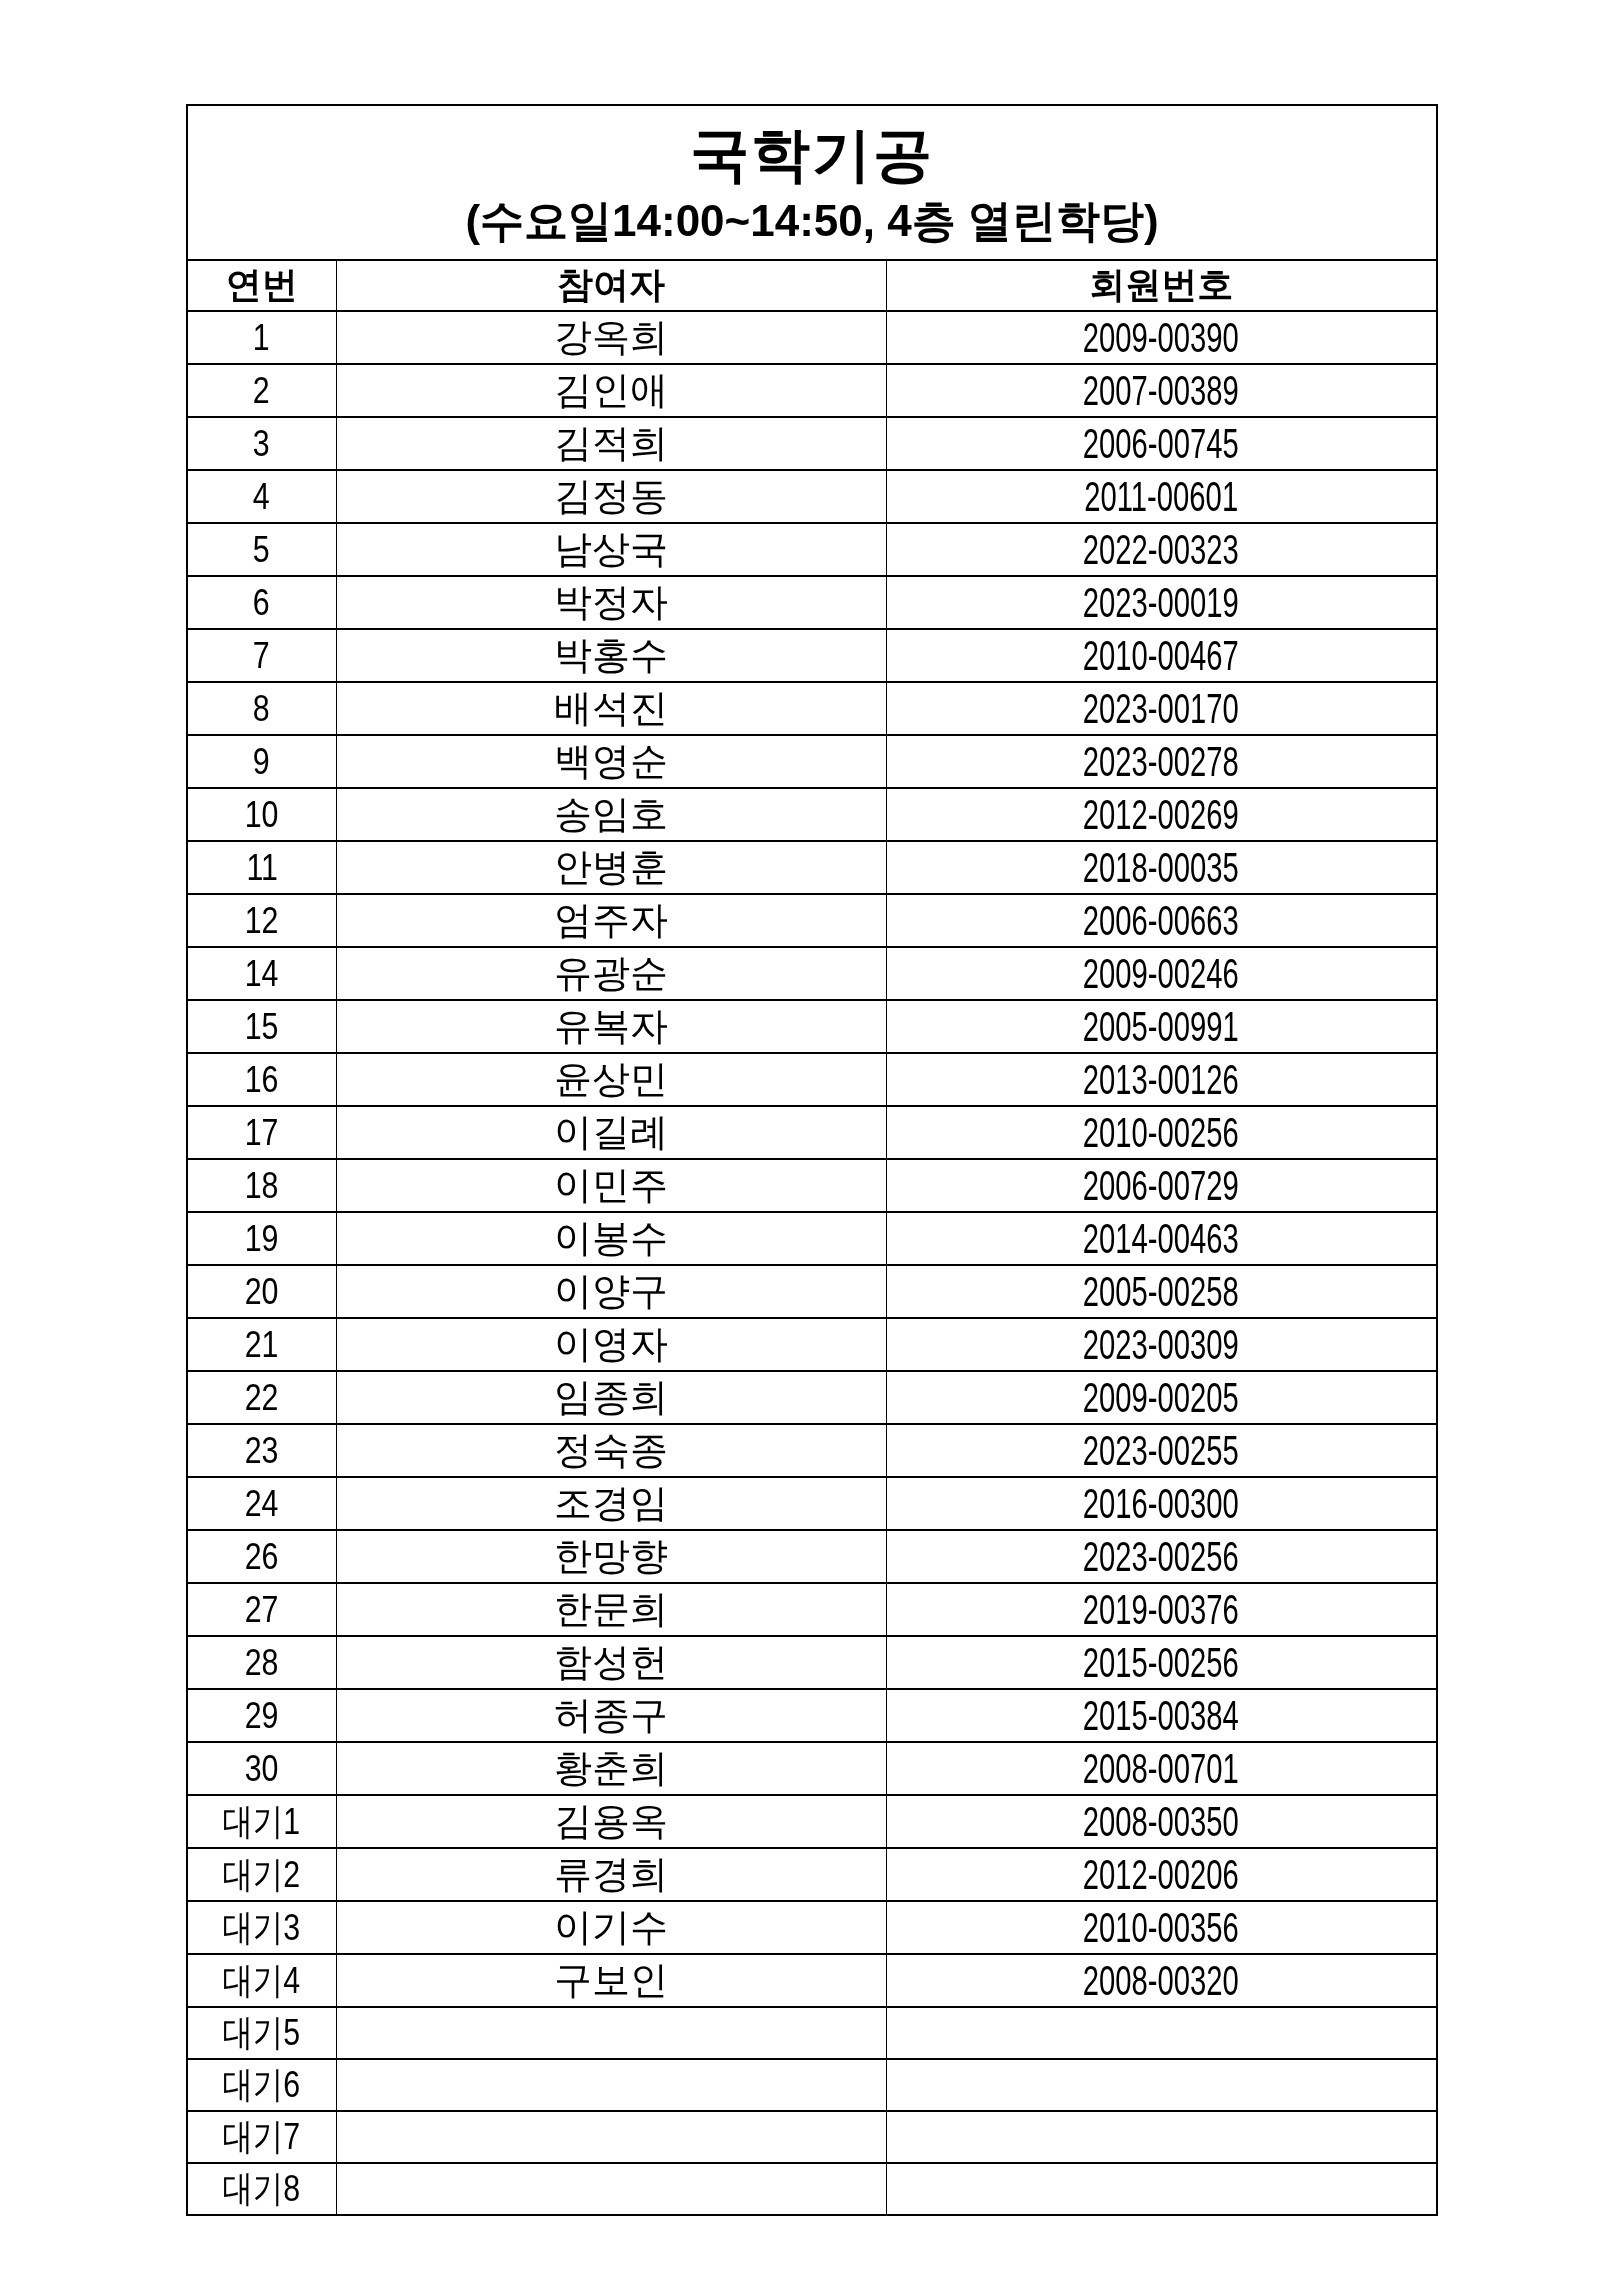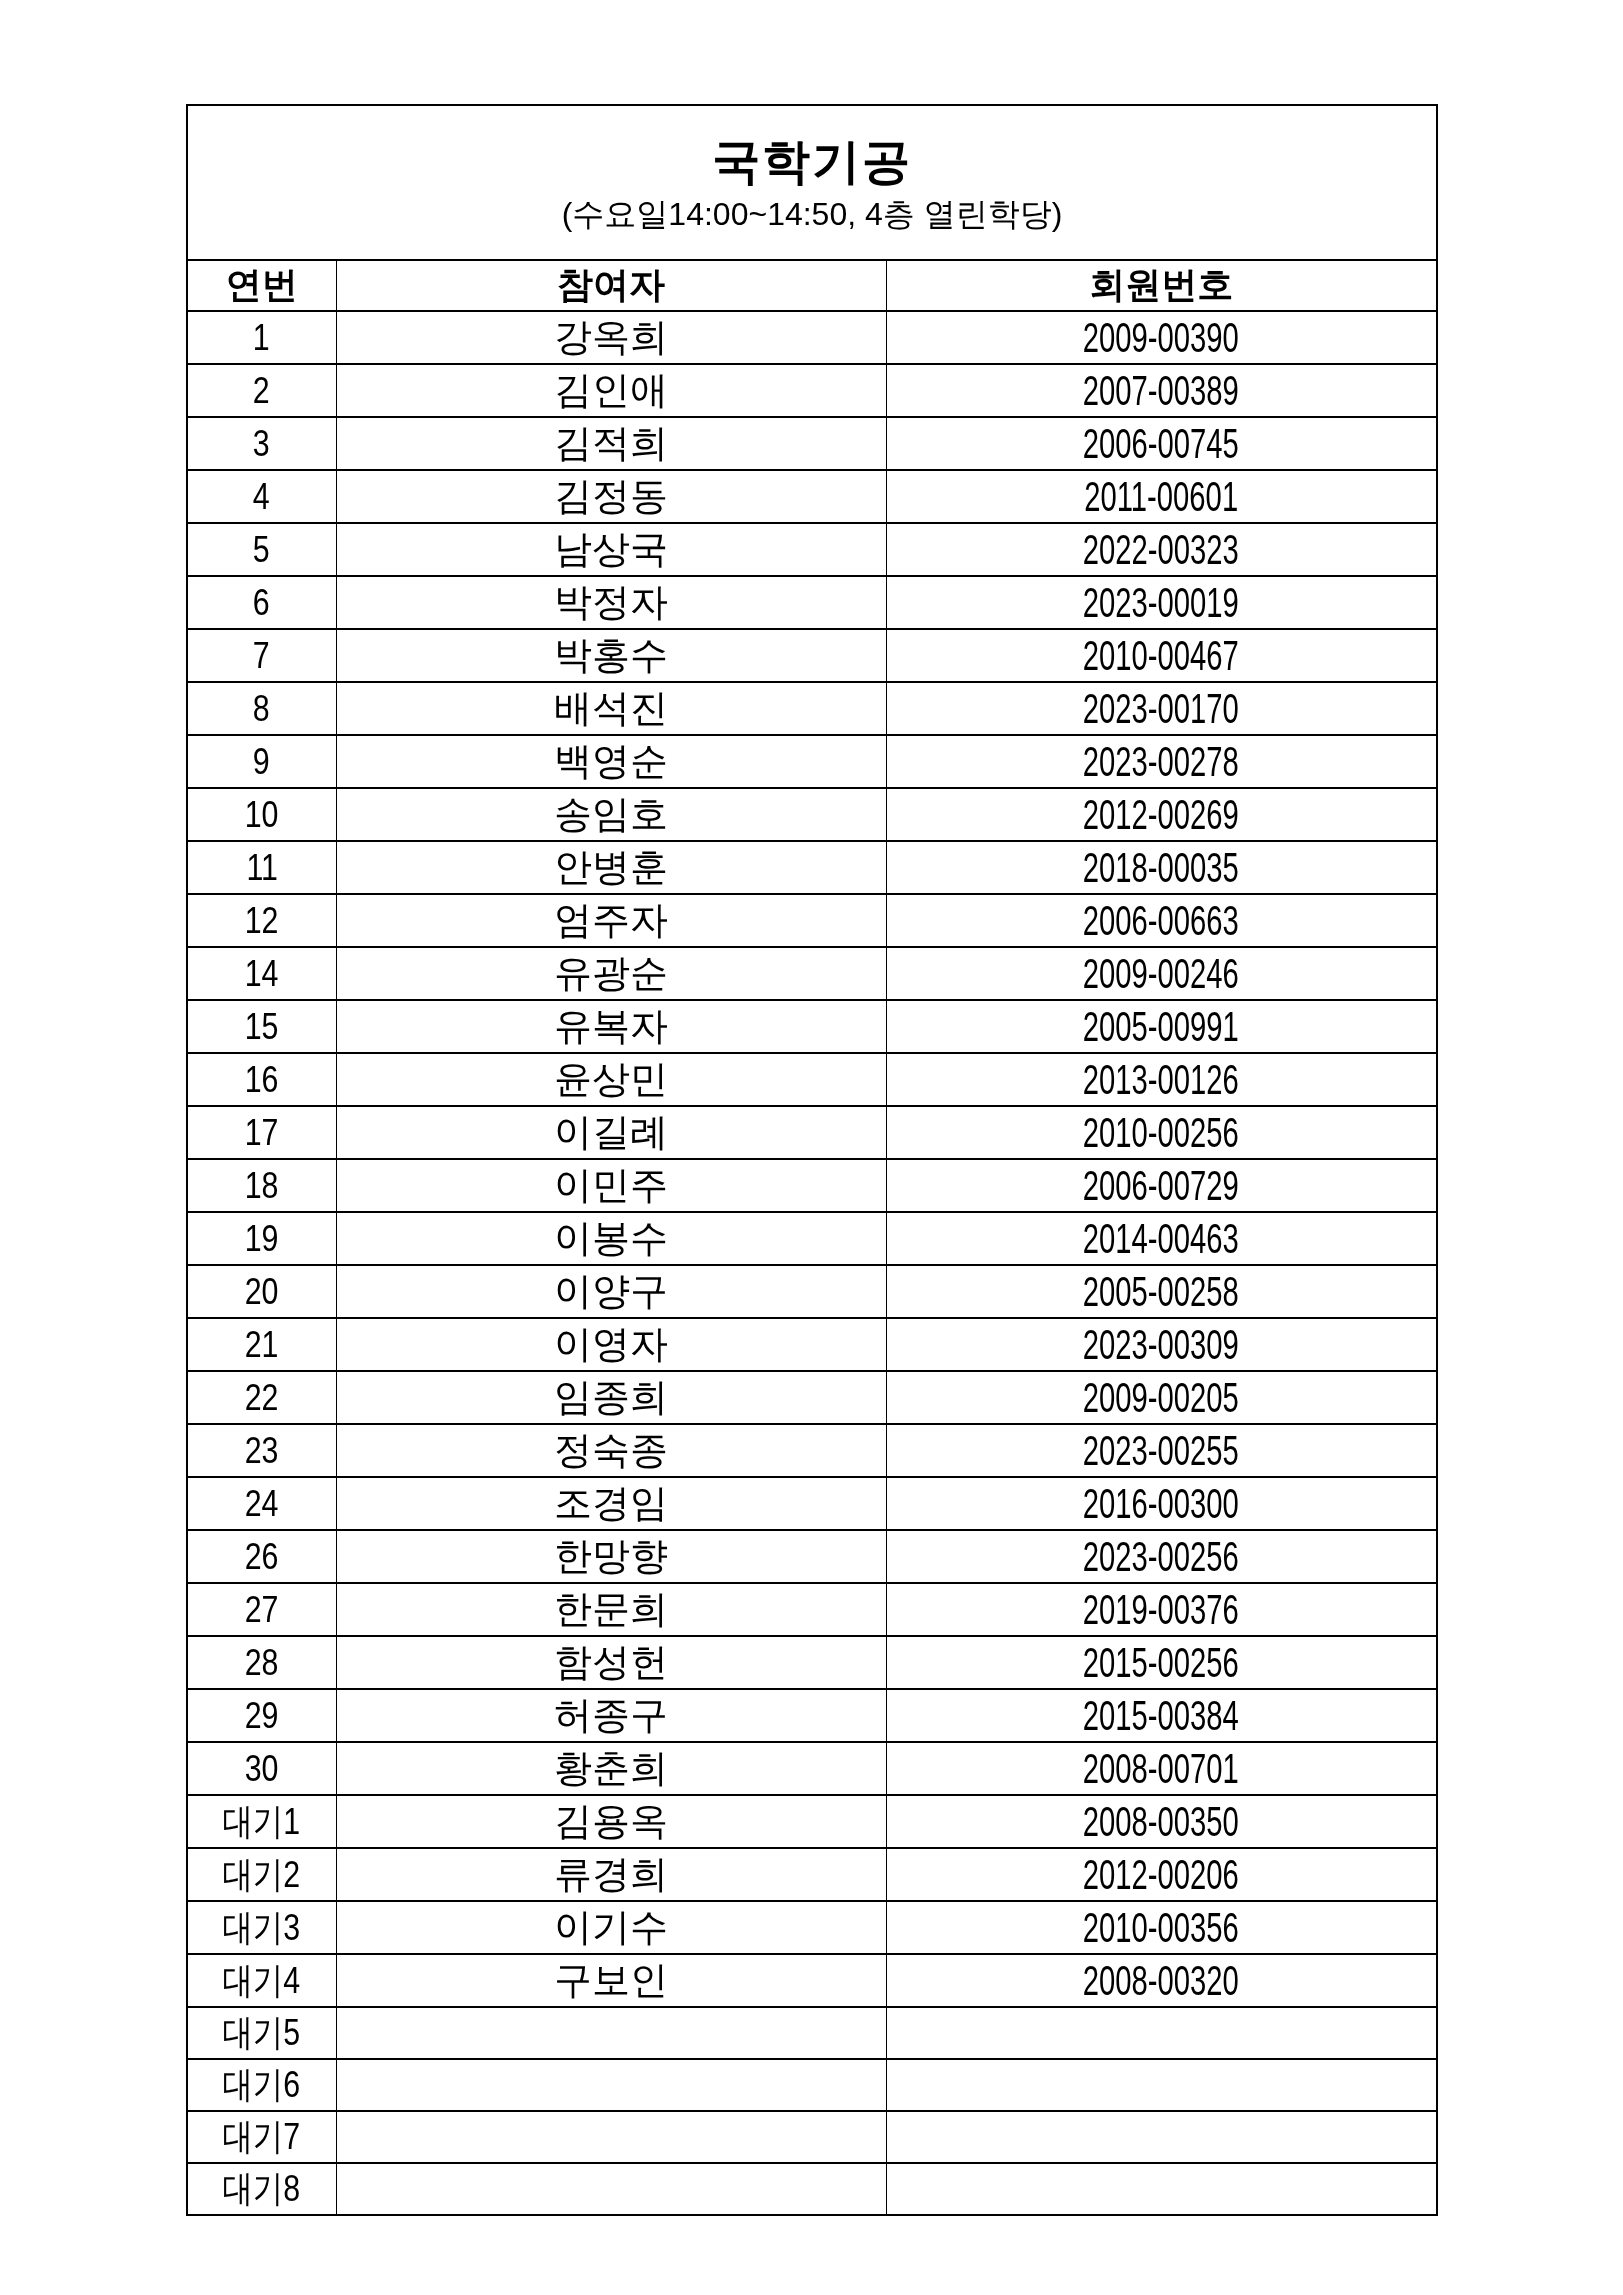--- a/index.html
+++ b/index.html
@@ -34,28 +34,28 @@
     vertical-align: middle;
     padding: 0;
     overflow: hidden;
     white-space: nowrap;
     background: #ffffff;
   }
   .title-cell {
     height: 153px;
   }
   .doc-title {
-    font-size: 48px;
+    font-size: 59px;
     font-weight: bold;
     line-height: 1.3;
     letter-spacing: 1.9px;
   }
   .doc-subtitle {
-    font-size: 32px;
-    font-weight: normal;
+    font-size: 44px;
+    font-weight: bold;
     line-height: 1.25;
   }
   tr.header-row th {
     height: 46px;
     font-size: 36px;
     font-weight: bold;
     margin-top: 10px;
   }
   tr.data-row td {
     height: 46px;

